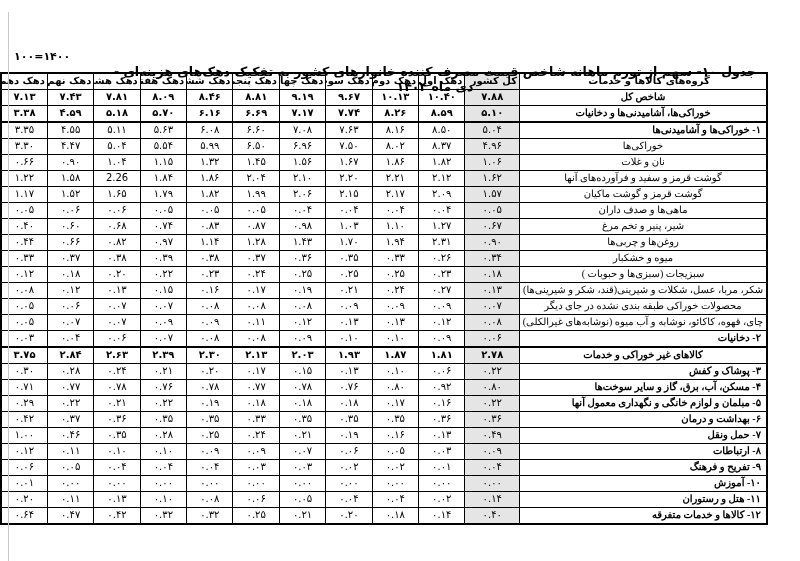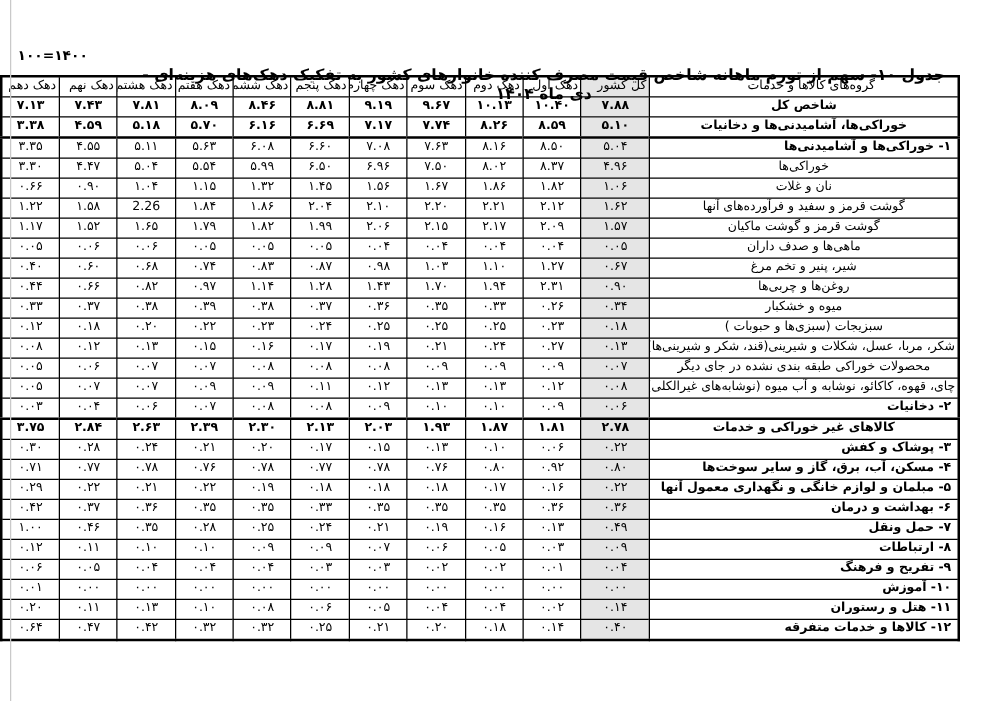--- a/index.html
+++ b/index.html
@@ -21,20 +21,21 @@
     position: absolute;
     left: 8px;
     top: 0;
     width: 1px;
     height: 561px;
     background: #c9c9c9;
   }
   .title-row {
     position: relative;
     height: 60px;
+    margin-top: 12px;
   }
   .page-title {
     position: absolute;
     top: 52px;
     left: 110px;
     right: 40px;
     text-align: center;
     font-size: 12.5px;
     font-weight: bold;
     direction: rtl;
@@ -60,27 +61,28 @@
     height: 15px;
     padding: 0 2px;
     font-size: 10px;
     line-height: 1.05;
     text-align: center;
     vertical-align: middle;
     white-space: nowrap;
     overflow: hidden;
   }
   table.deciles th {
-    font-weight: normal;
+    font-weight: bold;
     font-size: 10px;
     padding-left: 14px;
   }
   td.label-cell {
     font-size: 10.5px;
     text-align: center;
+    font-family: Liberation Serif, serif;
   }
   td.label-cell.align-right {
     text-align: right;
     padding-right: 5px;
     margin-left: 23px;
   }
   .kol {
     background: #e5e5e5;
   }
   .b { font-weight: bold; }

